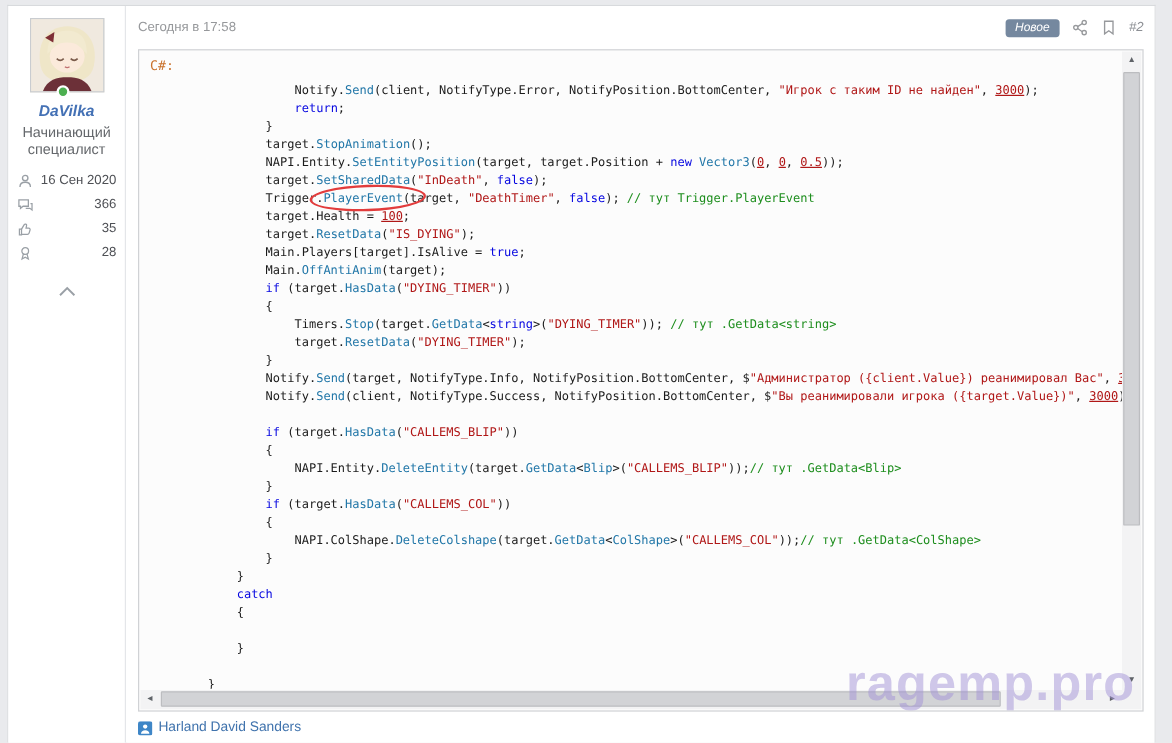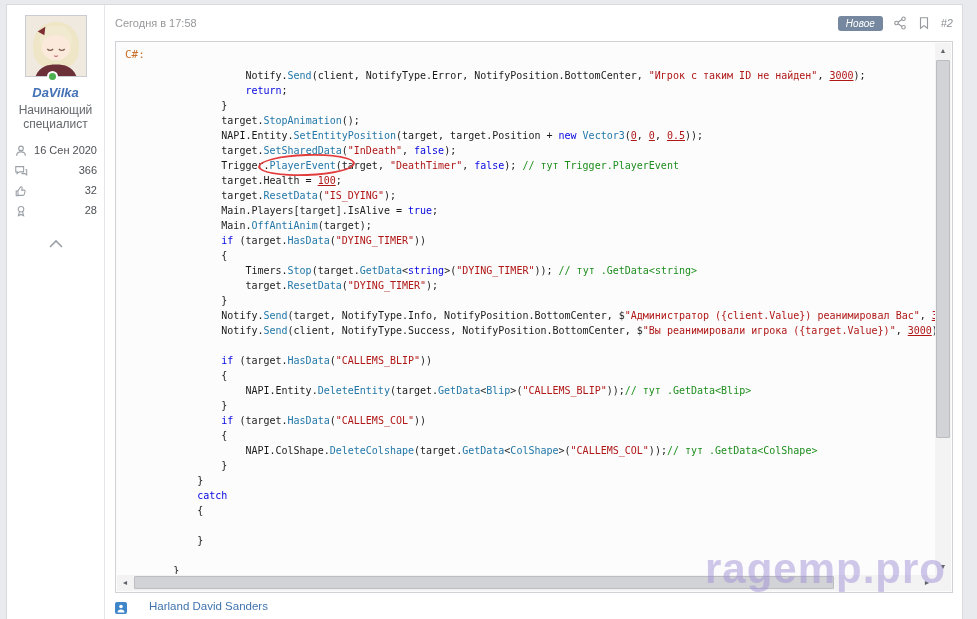--- a/index.html
+++ b/index.html
@@ -56,21 +56,21 @@
   .sb-corner { position:absolute; right:1px; bottom:1px; width:16px; height:16px; background:#f3f3f4; z-index:3; }
   .sb-arrow { position:absolute; width:16px; height:16px; font-size:7px; color:#5f6368; text-align:center; line-height:16px; cursor:pointer; user-select:none; }
   .vscroll .up { top:0; left:0; }
   .vscroll .down { bottom:0; left:0; }
   .hscroll .left { left:0; top:0; }
   .hscroll .right { right:0; top:0; }
   .vthumb { position:absolute; left:1px; right:1px; top:17px; height:378px; background:#d2d3d6; border:1px solid #bcbdc0; border-radius:1px; cursor:pointer; }
   .hthumb { position:absolute; top:1px; height:13px; left:17px; width:700px; background:#d2d3d6; border:1px solid #bcbdc0; border-radius:1px; cursor:pointer; }
 
   
-  .footer-row { display:flex; align-items:center; gap:22px; margin-top:7px; }
+  .footer-row { display:flex; align-items:center; gap:5px; margin-top:7px; }
   .footer-link { font-size:11.5px; color:#4073ad; text-decoration:none; }
 </style>
 </head>
 <body>
 
 <div class="post-card">
 
   <div class="sidebar">
     <div class="avatar-wrap">
       <svg class="avatar" viewBox="0 0 62 62" xmlns="http://www.w3.org/2000/svg">
@@ -108,21 +108,21 @@
         </span>
         <span class="stat-value">366</span>
       </div>
       <div class="stat-row">
         <span class="stat-icon">
           <svg viewBox="0 0 16 16" width="14" height="14">
               <path d="M2.5 8 h2 v5.5 h-2 z" fill="none" stroke="#9aa0a6" stroke-width="1.2"></path>
               <path d="M4.5 13 h5.6 c.8 0 1.4-.5 1.6-1.2 l.9-3 A1.3 1.3 0 0 0 11.4 7 H8.8 l.5-2.4 A1.2 1.2 0 0 0 7.1 3.7 L4.5 8" fill="none" stroke="#9aa0a6" stroke-width="1.2"></path>
             </svg>
         </span>
-        <span class="stat-value">32</span>
+        <span class="stat-value">35</span>
       </div>
       <div class="stat-row">
         <span class="stat-icon">
           <svg viewBox="0 0 16 16" width="14" height="14">
               <circle cx="8" cy="6" r="3.2" fill="none" stroke="#9aa0a6" stroke-width="1.2"></circle>
               <path d="M6.3 8.7 L5 13.5 l3-1.6 3 1.6 -1.3-4.8" fill="none" stroke="#9aa0a6" stroke-width="1.2"></path>
             </svg>
         </span>
         <span class="stat-value">28</span>
       </div>

